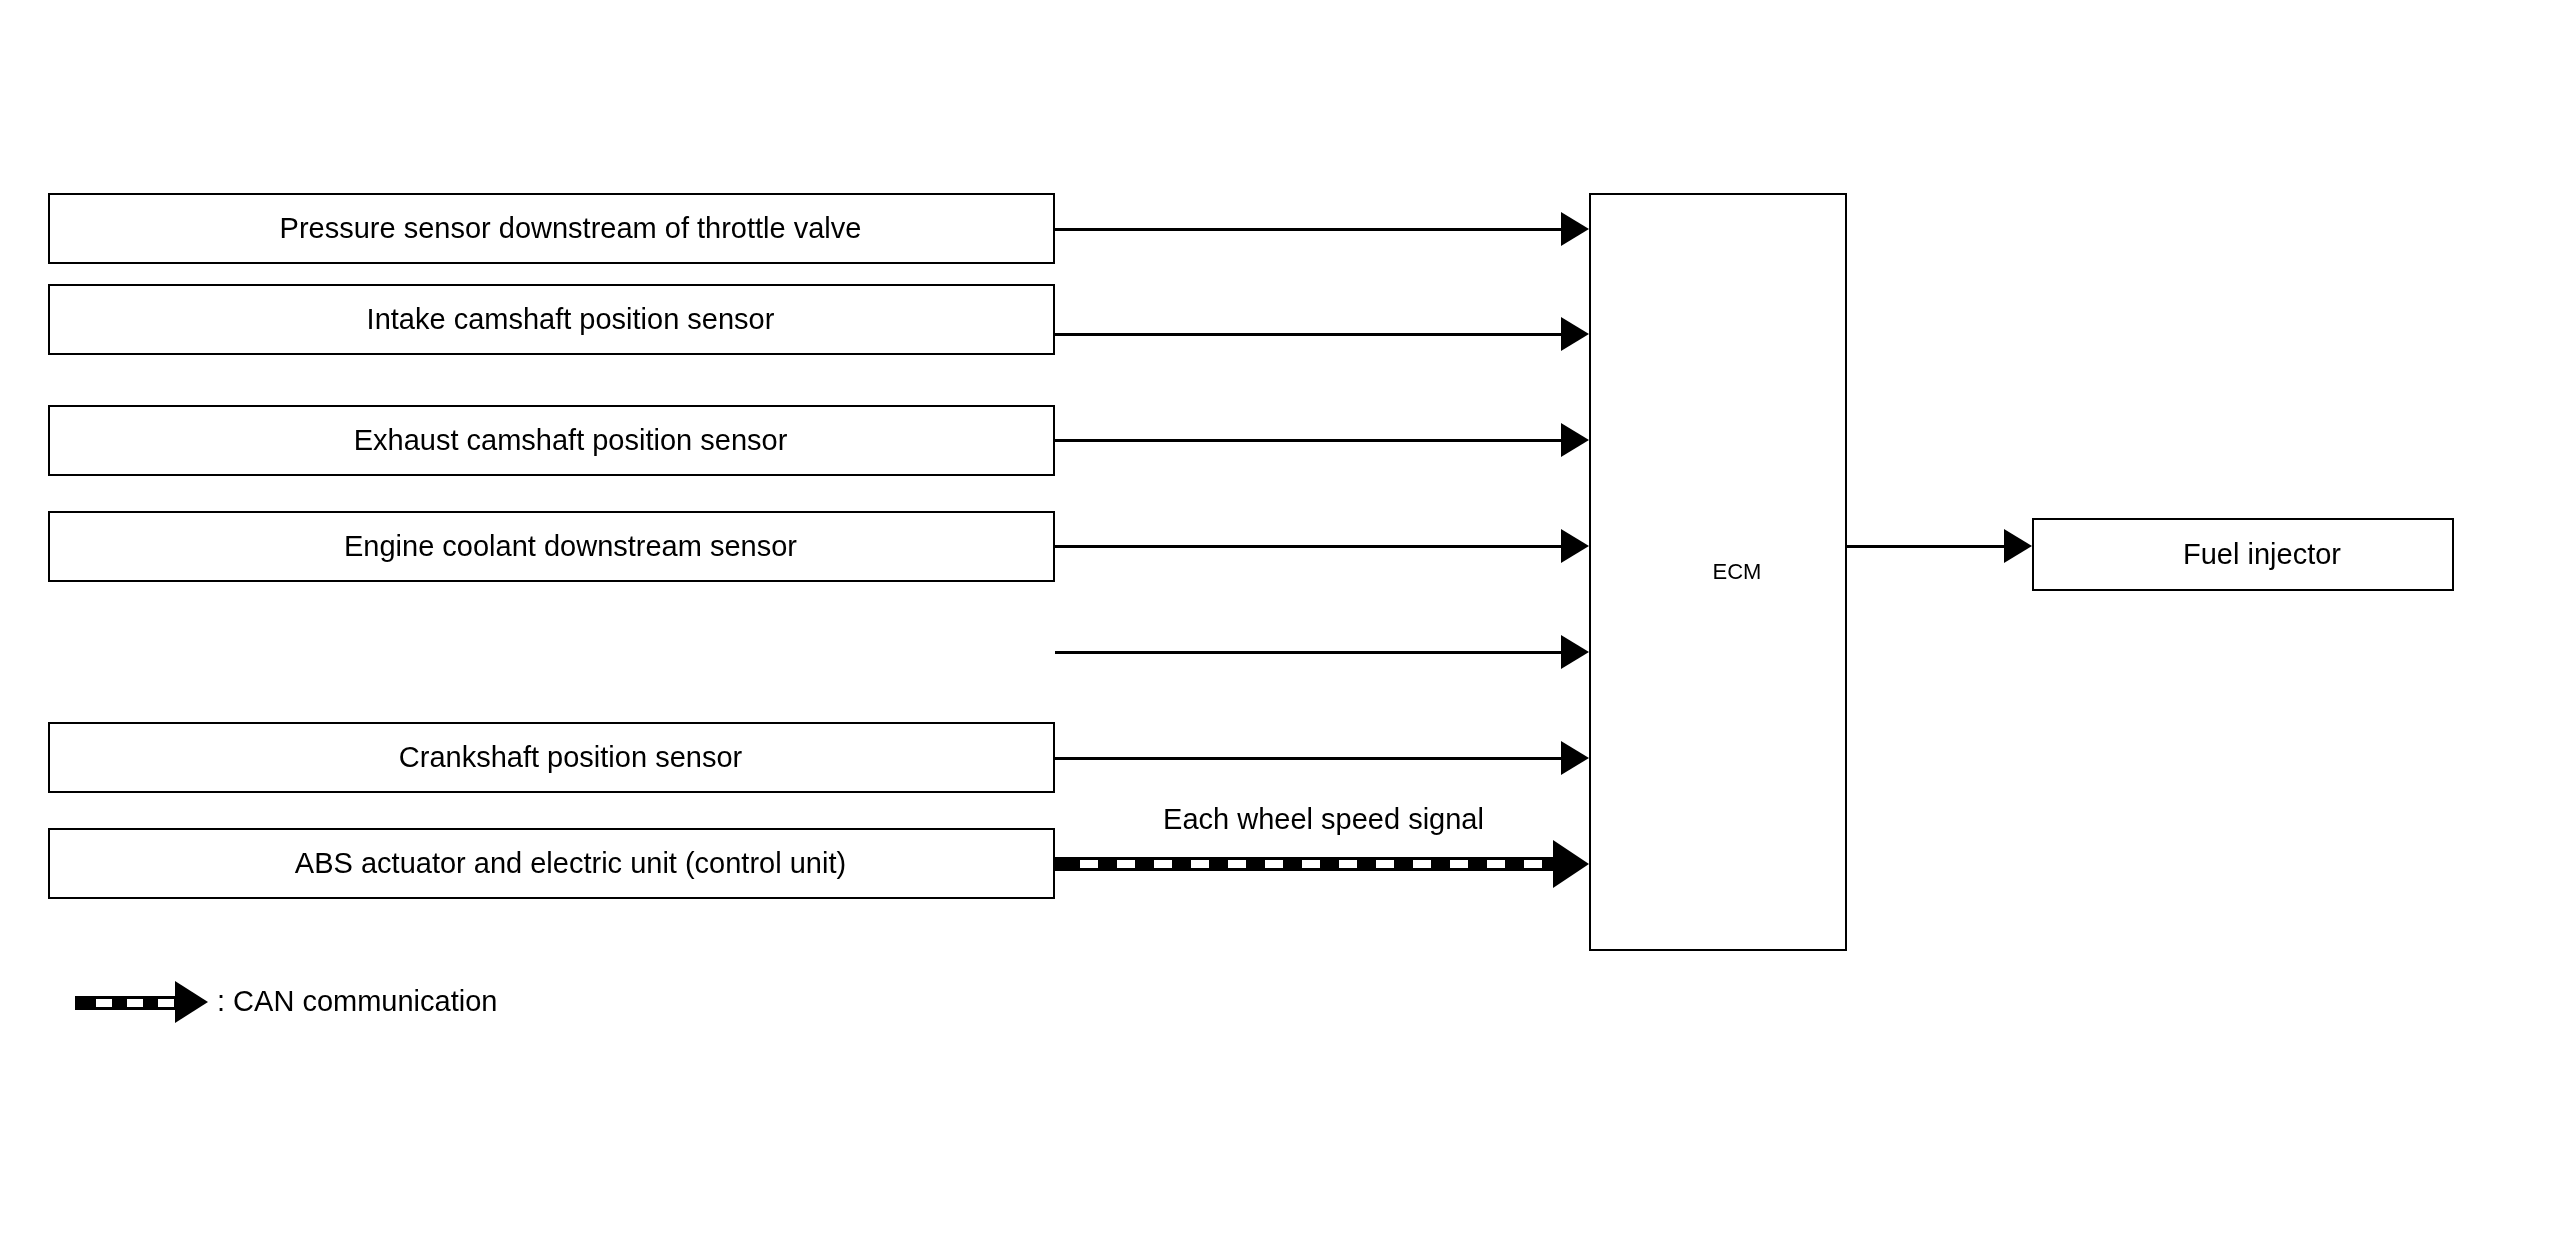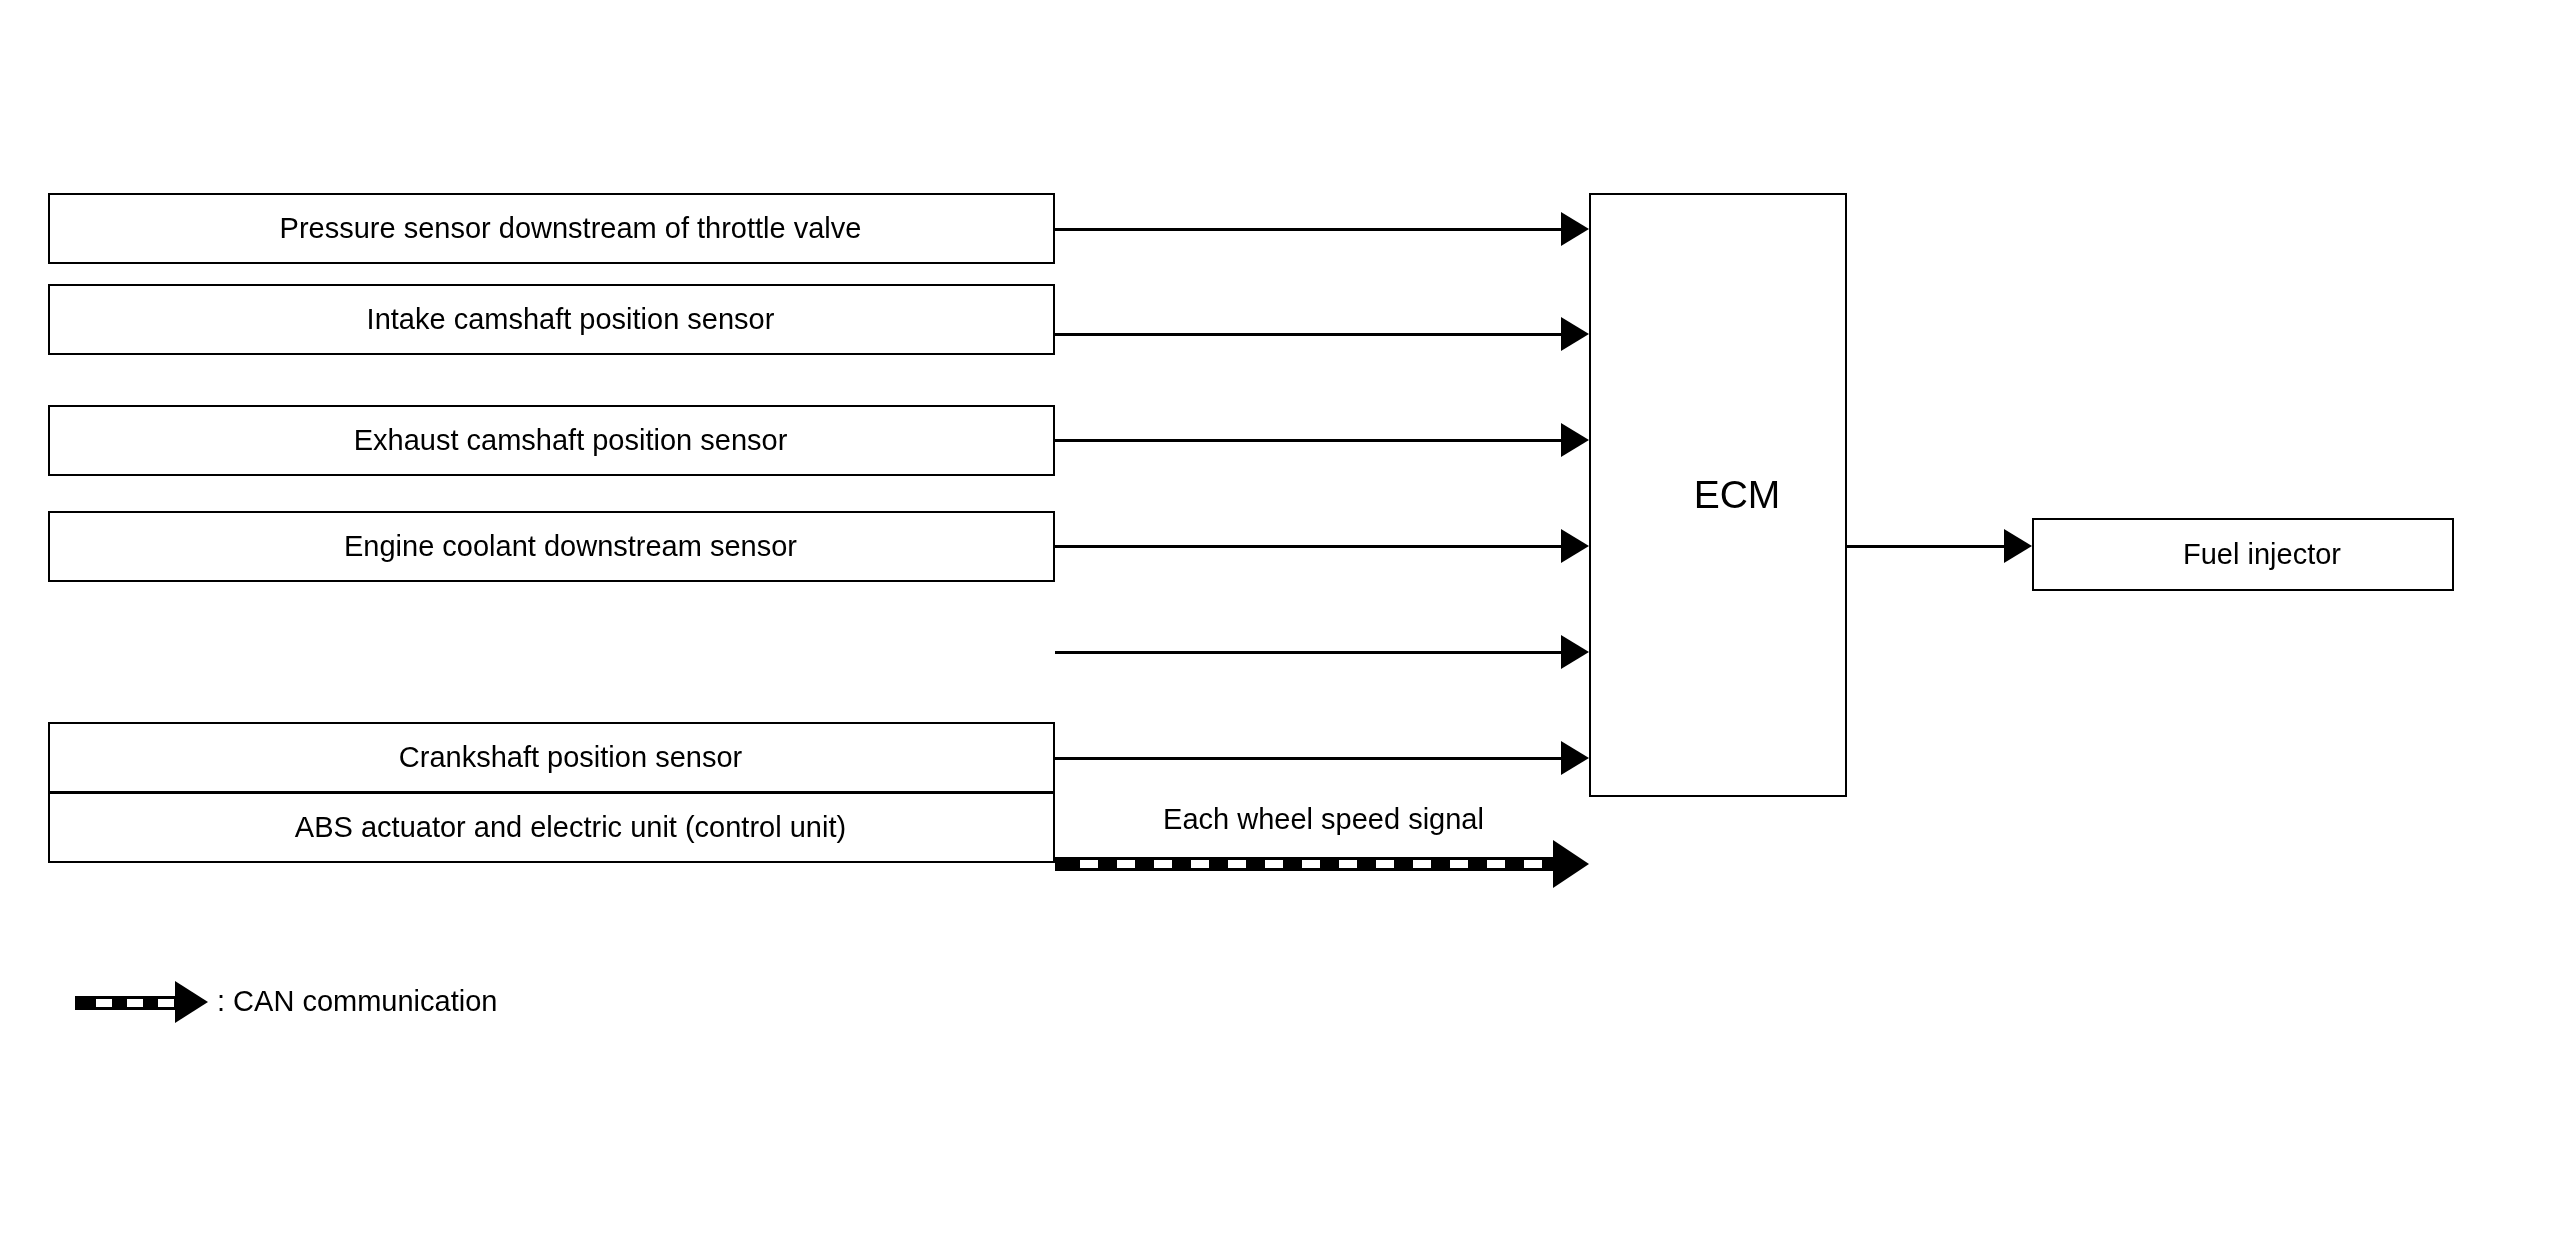--- a/index.html
+++ b/index.html
@@ -36,22 +36,22 @@
   }
   .sensor-box {
     left: 48px;
     width: 1007px;
     height: 71px;
   }
   .ecm-box {
     left: 1589px;
     top: 193px;
     width: 258px;
-    height: 604px;
-    font-size: 39px;
+    height: 758px;
+    font-size: 22px;
   }
   .fuel-box {
     left: 2032px;
     top: 509px;
     width: 422px;
     height: 73px;
     margin-top: 9px;
   }
   .arrow-line {
     position: absolute;
@@ -127,21 +127,21 @@
   </div>
   <div class="box sensor-box" style="top:405px">
     <span>Exhaust camshaft position sensor</span>
   </div>
   <div class="box sensor-box" style="top:511px">
     <span>Engine coolant downstream sensor</span>
   </div>
   <div class="box sensor-box" style="top:722px">
     <span>Crankshaft position sensor</span>
   </div>
-  <div class="box sensor-box" style="top:792px">
+  <div class="box sensor-box" style="top:828px">
     <span>ABS actuator and electric unit (control unit)</span>
   </div>
 
   <div class="arrow-line" style="left:1055px;top:228px;width:506px"></div>
   <div class="arrow-head" style="left:1561px;top:212px"></div>
 
   <div class="arrow-line" style="left:1055px;top:333px;width:506px"></div>
   <div class="arrow-head" style="left:1561px;top:317px"></div>
 
   <div class="arrow-line" style="left:1055px;top:439px;width:506px"></div>

